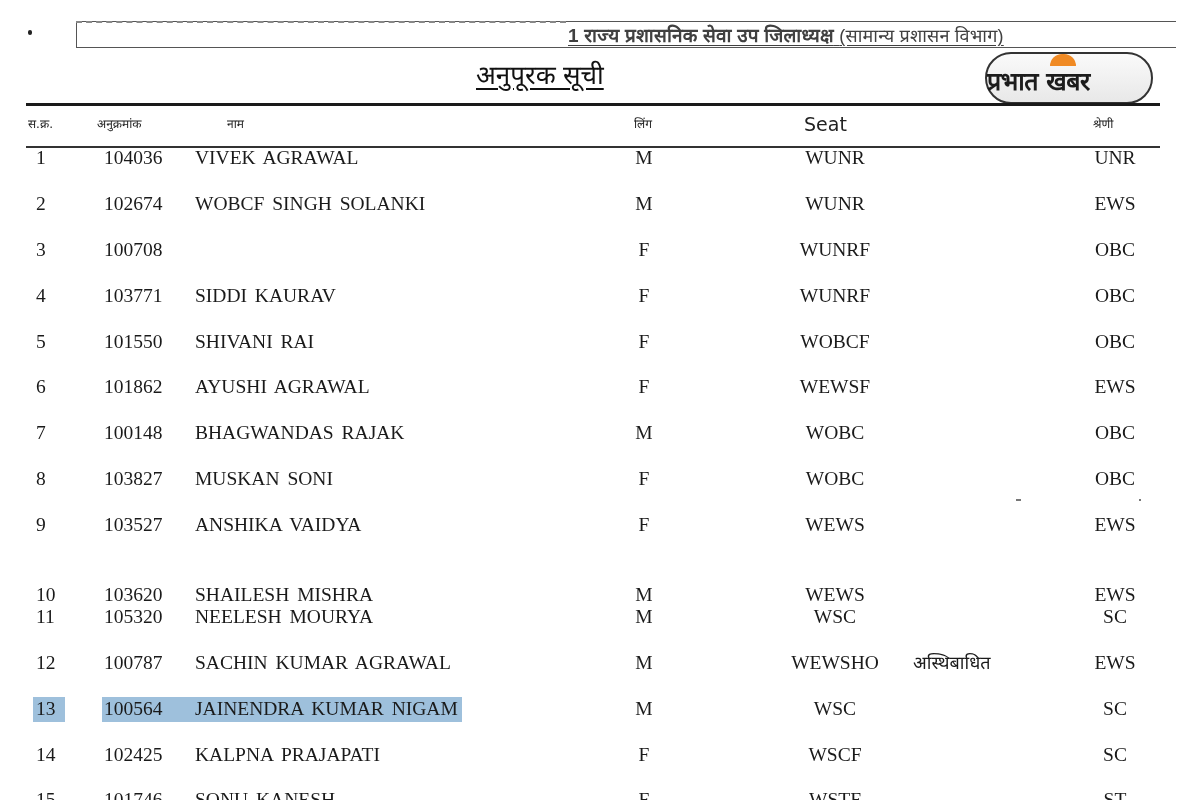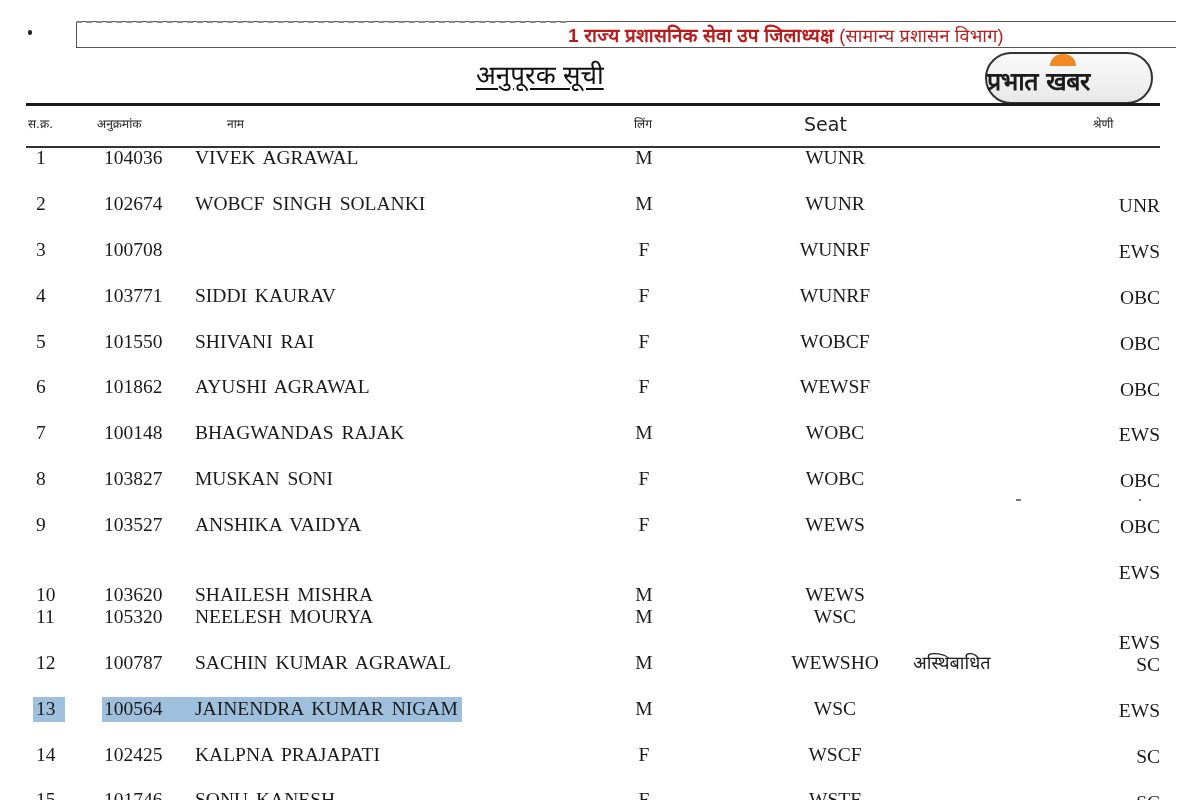--- a/index.html
+++ b/index.html
@@ -48,23 +48,24 @@
       border-top: 2px dashed #888;
     }
     .service-title {
       position: absolute;
       left: 568px;
       top: 22px;
       font-family: "Liberation Sans", "DejaVu Sans", sans-serif;
       font-size: 19px;
       font-weight: bold;
       letter-spacing: 0.2px;
+      text-decoration: underline;
       text-underline-offset: 3px;
       white-space: nowrap;
-      color: #b91c1c;
+      color: #404040;
     }
     .service-title .paren {
       font-weight: normal;
       font-size: 18px;
     }
     .list-title {
       position: absolute;
       left: 476px;
       top: 56px;
       font-family: "Liberation Sans", "DejaVu Sans", sans-serif;
@@ -161,21 +162,21 @@
     .c-sno { left: 36px; width: 30px; }
     .c-roll { left: 104px; }
     .c-name { left: 195px; word-spacing: 3px; }
     .c-gender { left: 634px; width: 20px; text-align: center; }
     .c-seat { left: 760px; width: 150px; text-align: center; }
     .c-note {
       left: 913px;
       font-family: "DejaVu Sans", sans-serif;
       font-size: 18px;
     }
-    .c-cat { left: 1070px; width: 90px; text-align: right; padding-right: 0; margin-top: 48px; }
+    .c-cat { left: 1070px; width: 90px; text-align: center; padding-right: 0; }
     .highlight {
       position: absolute;
       top: 3px;
       height: 25px;
       background: #9ec0dc;
     }
     .hl-sno { left: 33px; width: 32px; }
     .hl-rest { left: 102px; width: 360px; }
     .cut-row {
       clip-path: inset(0 0 13px 0);

